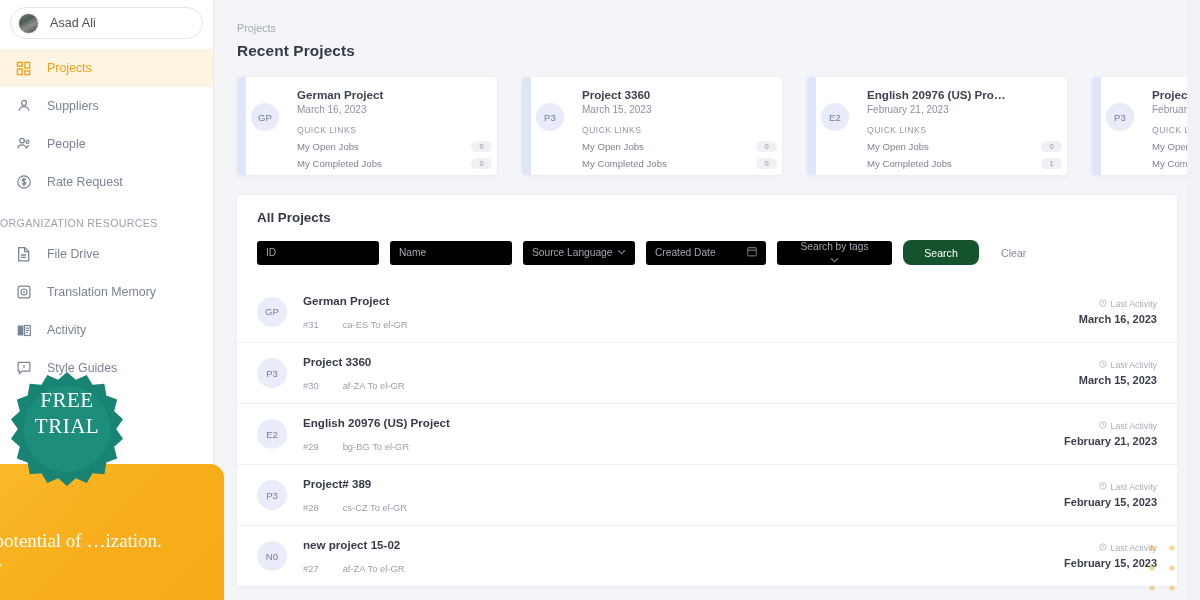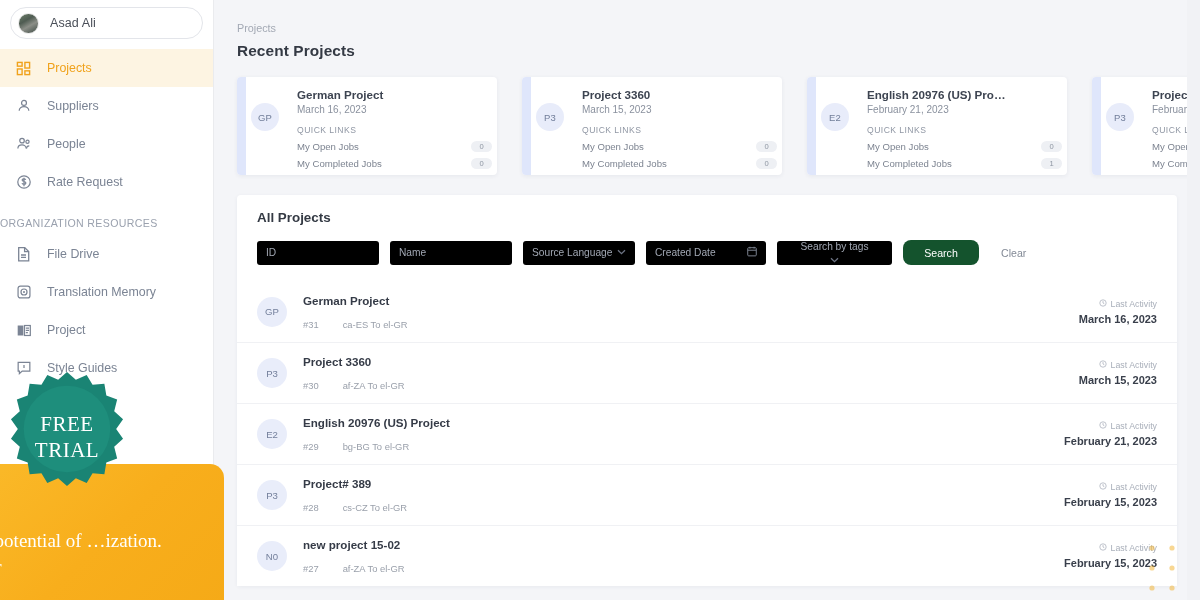--- a/index.html
+++ b/index.html
@@ -221,21 +221,21 @@
   .promo-text {
     font-family: "Liberation Serif", serif;
     font-size: 19px; line-height: 26px; color: #ffffff;
   }
   .seal {
     position: absolute; left: 8px; bottom: 112px;
     width: 118px; height: 118px;
     z-index: 25;
   }
   .seal-text {
-    position: absolute; left: 8px; bottom: 104px;
+    position: absolute; left: 8px; bottom: 128px;
     width: 118px; height: 118px;
     z-index: 26;
     display: flex; flex-direction: column;
     align-items: center; justify-content: center;
     font-family: "Liberation Serif", serif;
     color: #ffffff; font-size: 21px; line-height: 26px;
     letter-spacing: .5px;
     pointer-events: none;
   }
 
@@ -330,21 +330,21 @@
       </div>
 
       <div class="nav-item">
         <span class="nav-ico">
           <svg width="16" height="15" viewBox="0 0 17 15" fill="none" stroke="#7b8494" stroke-width="1.3">
             <rect x="1.8" y="2.2" width="6" height="10.6" fill="#7b8494" stroke="none"></rect>
             <rect x="9" y="2.2" width="6.2" height="10.6"></rect>
               <path d="M10.4 5h3.4M10.4 7.4h3.4M10.4 9.8h2.2"></path>
           </svg>
         </span>
-        <span class="nav-label">Project</span>
+        <span class="nav-label">Activity</span>
       </div>
 
       <div class="nav-item">
         <span class="nav-ico">
           <svg width="16" height="16" viewBox="0 0 17 17" fill="none" stroke="#7b8494" stroke-width="1.3">
             <path d="M2.3 2.6h12.4v9.2H6.6l-3 2.6v-2.6H2.3z"></path>
               <path d="M8.5 5.4v3.1M8.5 10v.1"></path>
           </svg>
         </span>
         <span class="nav-label">Style Guides</span>

